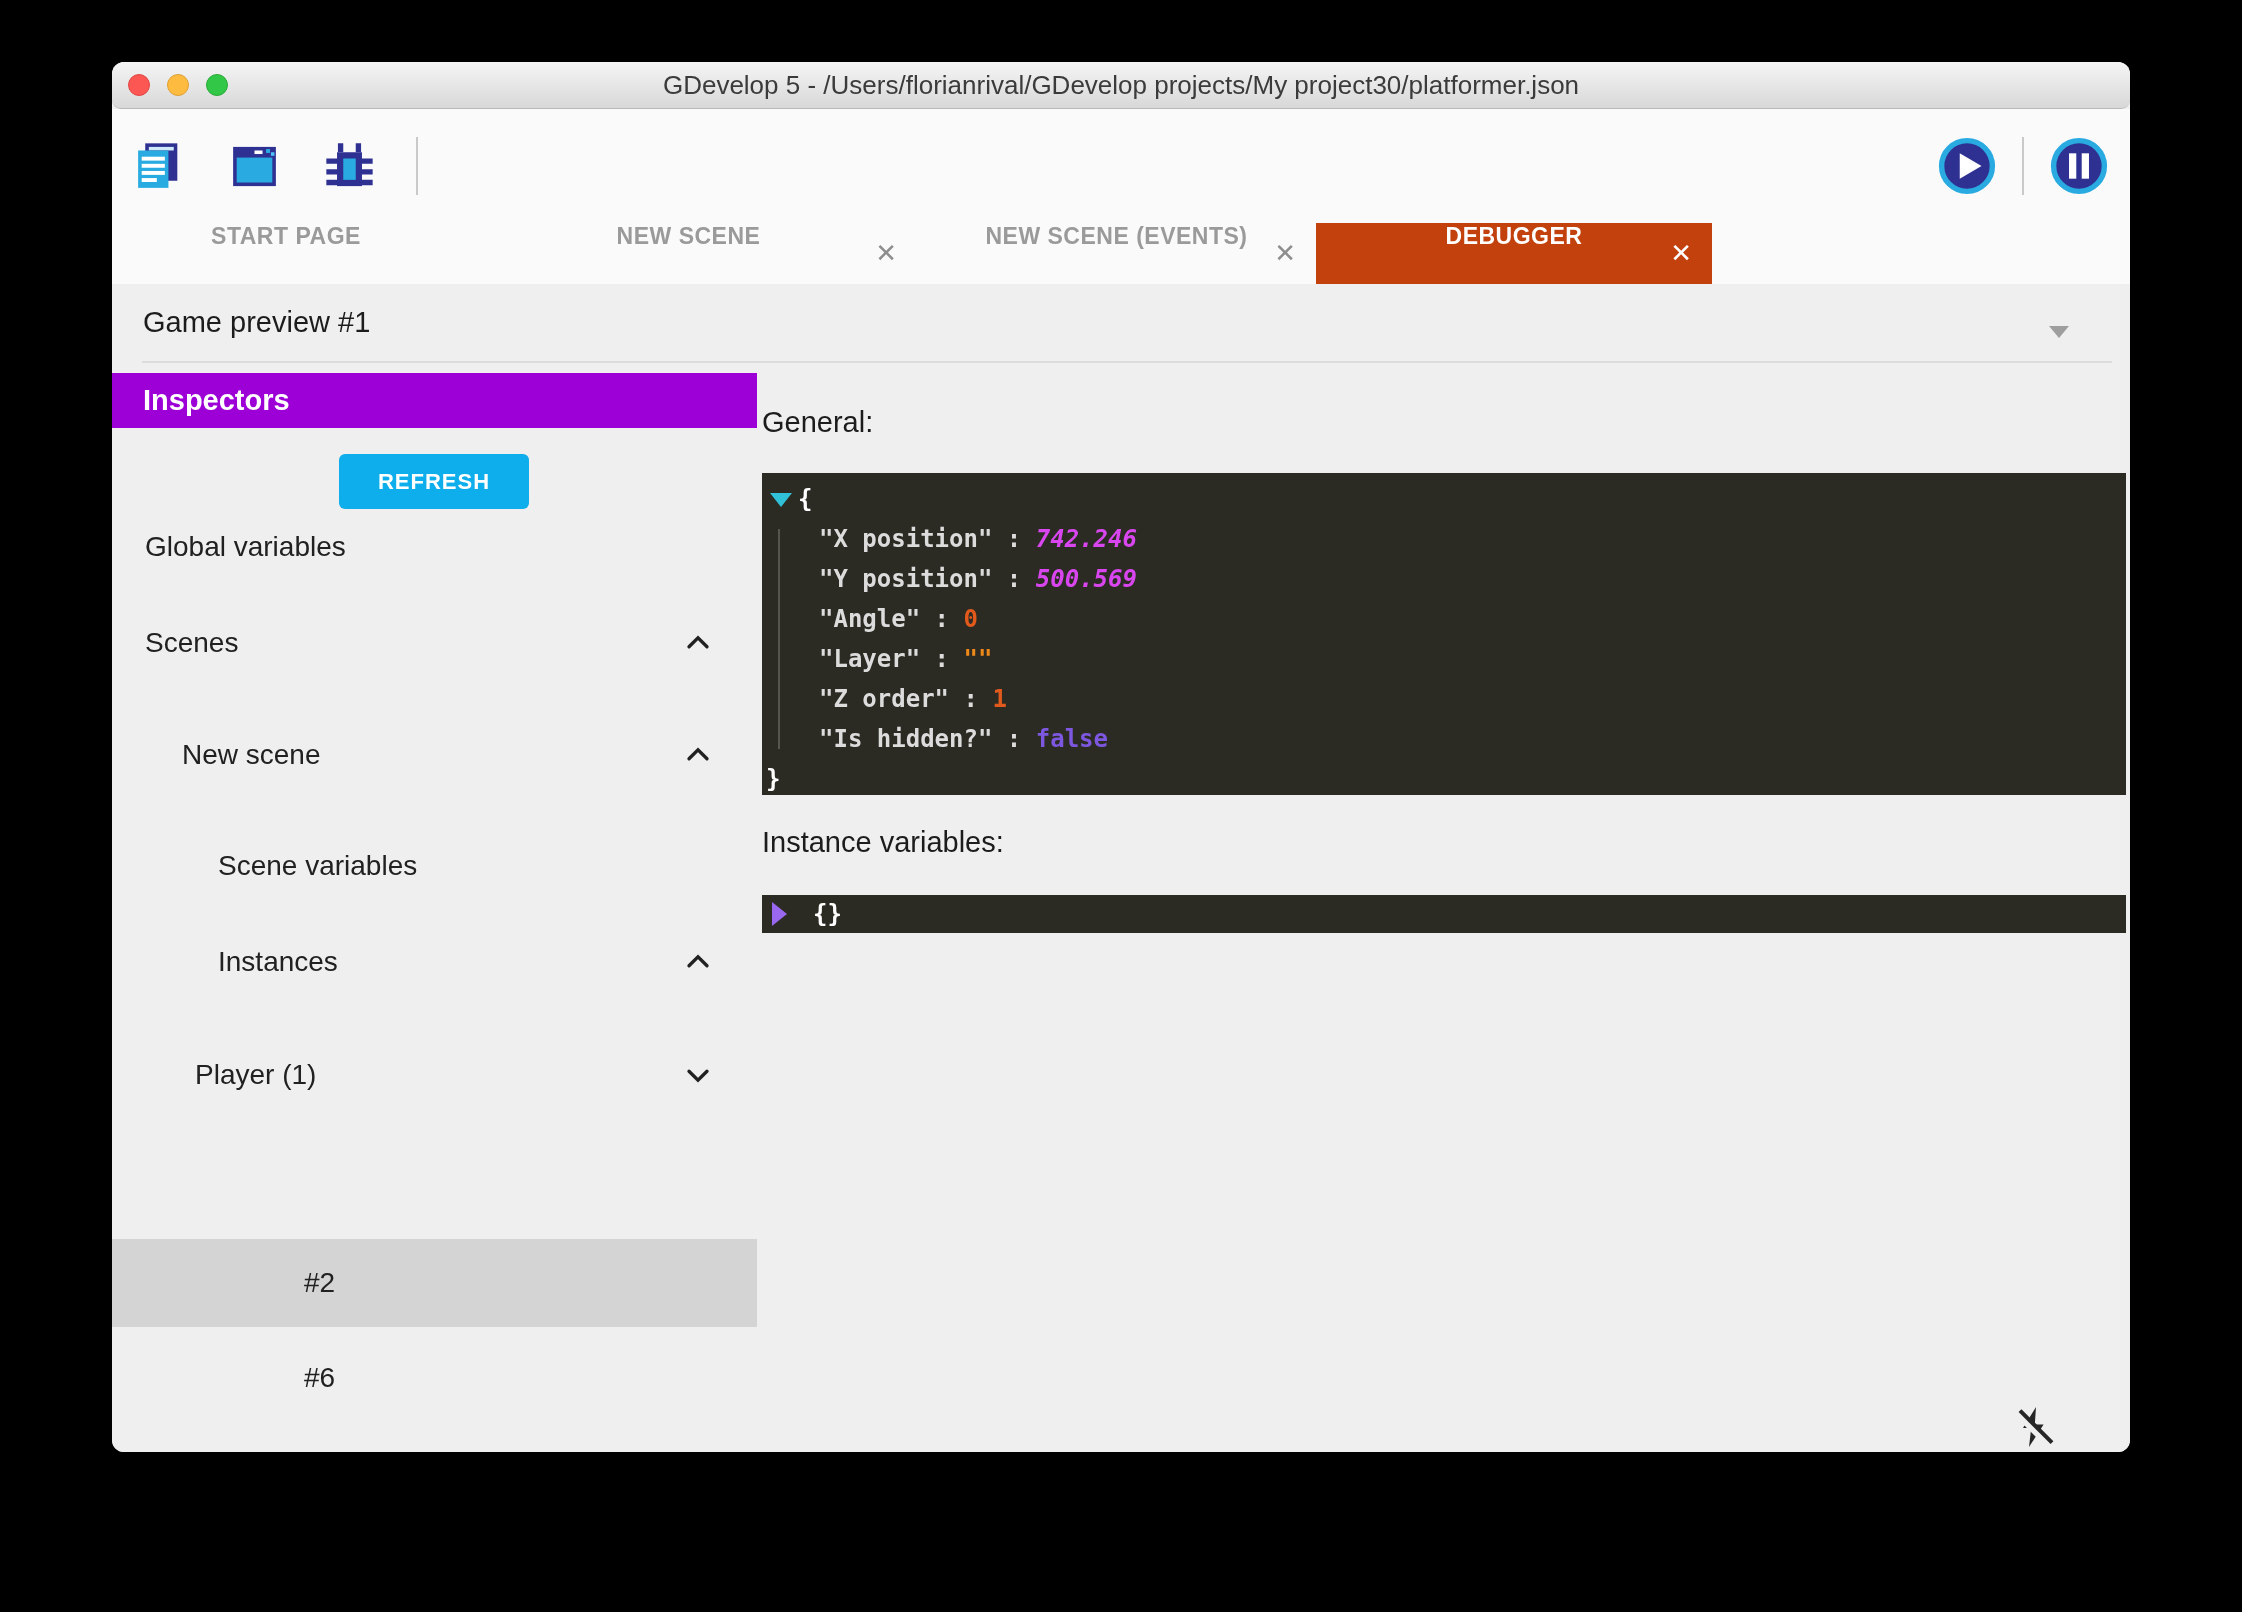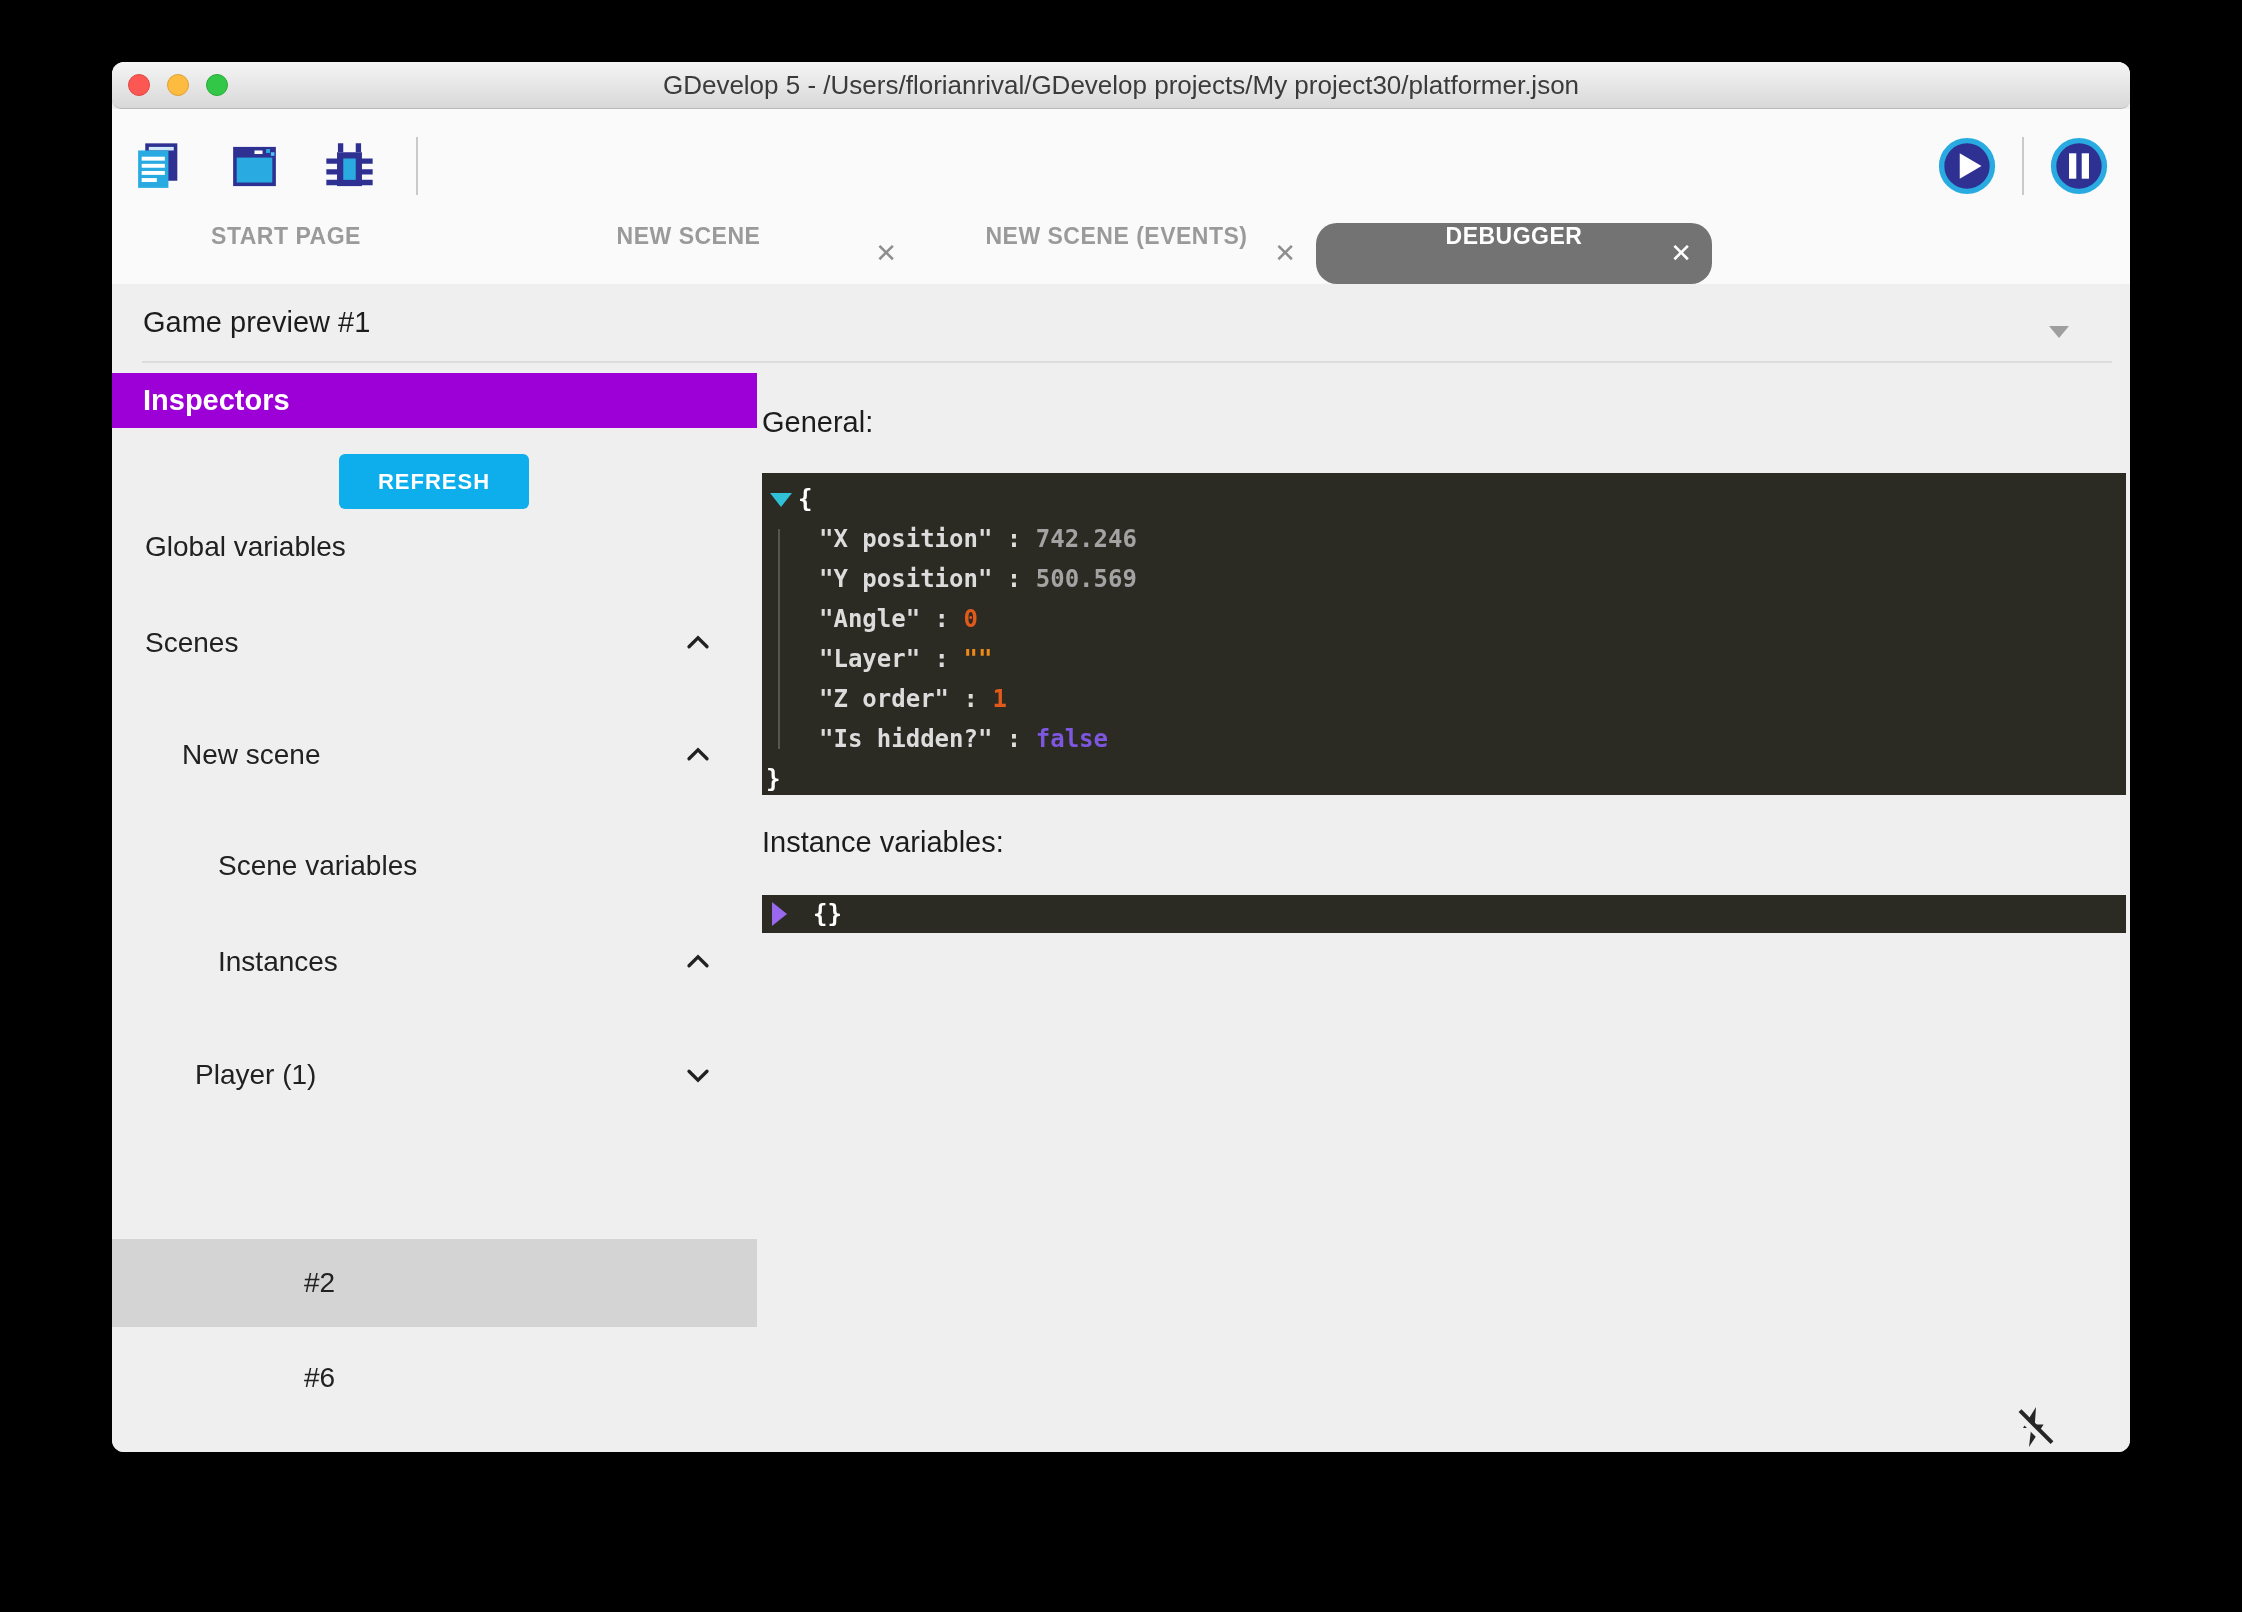--- a/index.html
+++ b/index.html
@@ -25,21 +25,21 @@
   .tb-right{margin-left:auto;display:flex;align-items:center;}
   .round-btn{width:58px;height:58px;flex:0 0 auto;cursor:pointer;}
   .tb-sep2{width:2px;height:58px;background:#c9c9c9;margin:0 26px;flex:0 0 auto;}
 
   
   .tabbar{height:61px;background:#FAFAFA;display:flex;}
   .tab{position:relative;height:61px;display:flex;justify-content:center;cursor:pointer;}
   .tab .tab-label{font-size:23px;font-weight:600;letter-spacing:.5px;color:#9a9a9a;}
   .tab .tab-close{position:absolute;right:20px;top:0;height:61px;display:flex;align-items:center;
                   font-size:26px;color:#8e8e8e;cursor:pointer;}
-  .tab.active{background:#737373;border-radius:21px;}
+  .tab.active{background:#c2410c;}
   .tab.active .tab-label{color:#fff;}
   .tab.active .tab-close{color:#fff;}
 
   
   .content{position:relative;height:1169px;background:#EFEFEF;}
 
   .preview-row{position:absolute;left:0;top:0;width:100%;height:77px;cursor:pointer;padding-left:39px;}
   .preview-label{position:absolute;left:31px;top:0;line-height:77px;font-size:29px;color:#1c1c1c;}
   .preview-caret{position:absolute;left:1937px;top:42px;width:0;height:0;
                  border-left:10px solid transparent;border-right:10px solid transparent;
@@ -64,21 +64,21 @@
   .panel-label{position:absolute;left:650px;font-size:29px;color:#1c1c1c;}
   .code-block{position:absolute;left:650px;top:189px;width:1364px;height:322px;background:#2B2B23;
               font-family:"DejaVu Sans Mono",monospace;font-size:24px;font-weight:600;color:#DCDCDC;
               box-sizing:border-box;padding-top:6px;}
   .code-line{height:40px;line-height:40px;white-space:pre;}
   .code-line.row{padding-left:57px;}
   .code-line.open{padding-left:36px;}
   .code-line.close{padding-left:4px;}
   .brace{color:#fff;font-weight:700;}
   .sep{color:#DCDCDC;}
-  .v-float{color:#a3a3a3;}
+  .v-float{color:#d946ef;font-style:italic;}
   .v-int{color:#E2591C;}
   .v-string{color:#EF8A1A;}
   .v-bool{color:#7D57E0;}
   .tri-open{position:absolute;left:8px;top:20px;width:0;height:0;cursor:pointer;
             border-left:11px solid transparent;border-right:11px solid transparent;
             border-top:14px solid #30C1D8;}
   .indent-guide{position:absolute;left:16px;top:56px;bottom:46px;width:2px;background:#56564c;}
   .vars-bar{position:absolute;left:650px;top:611px;width:1364px;height:38px;background:#2B2B23;
             display:flex;align-items:center;}
   .tri-closed{width:0;height:0;margin-left:10px;cursor:pointer;

